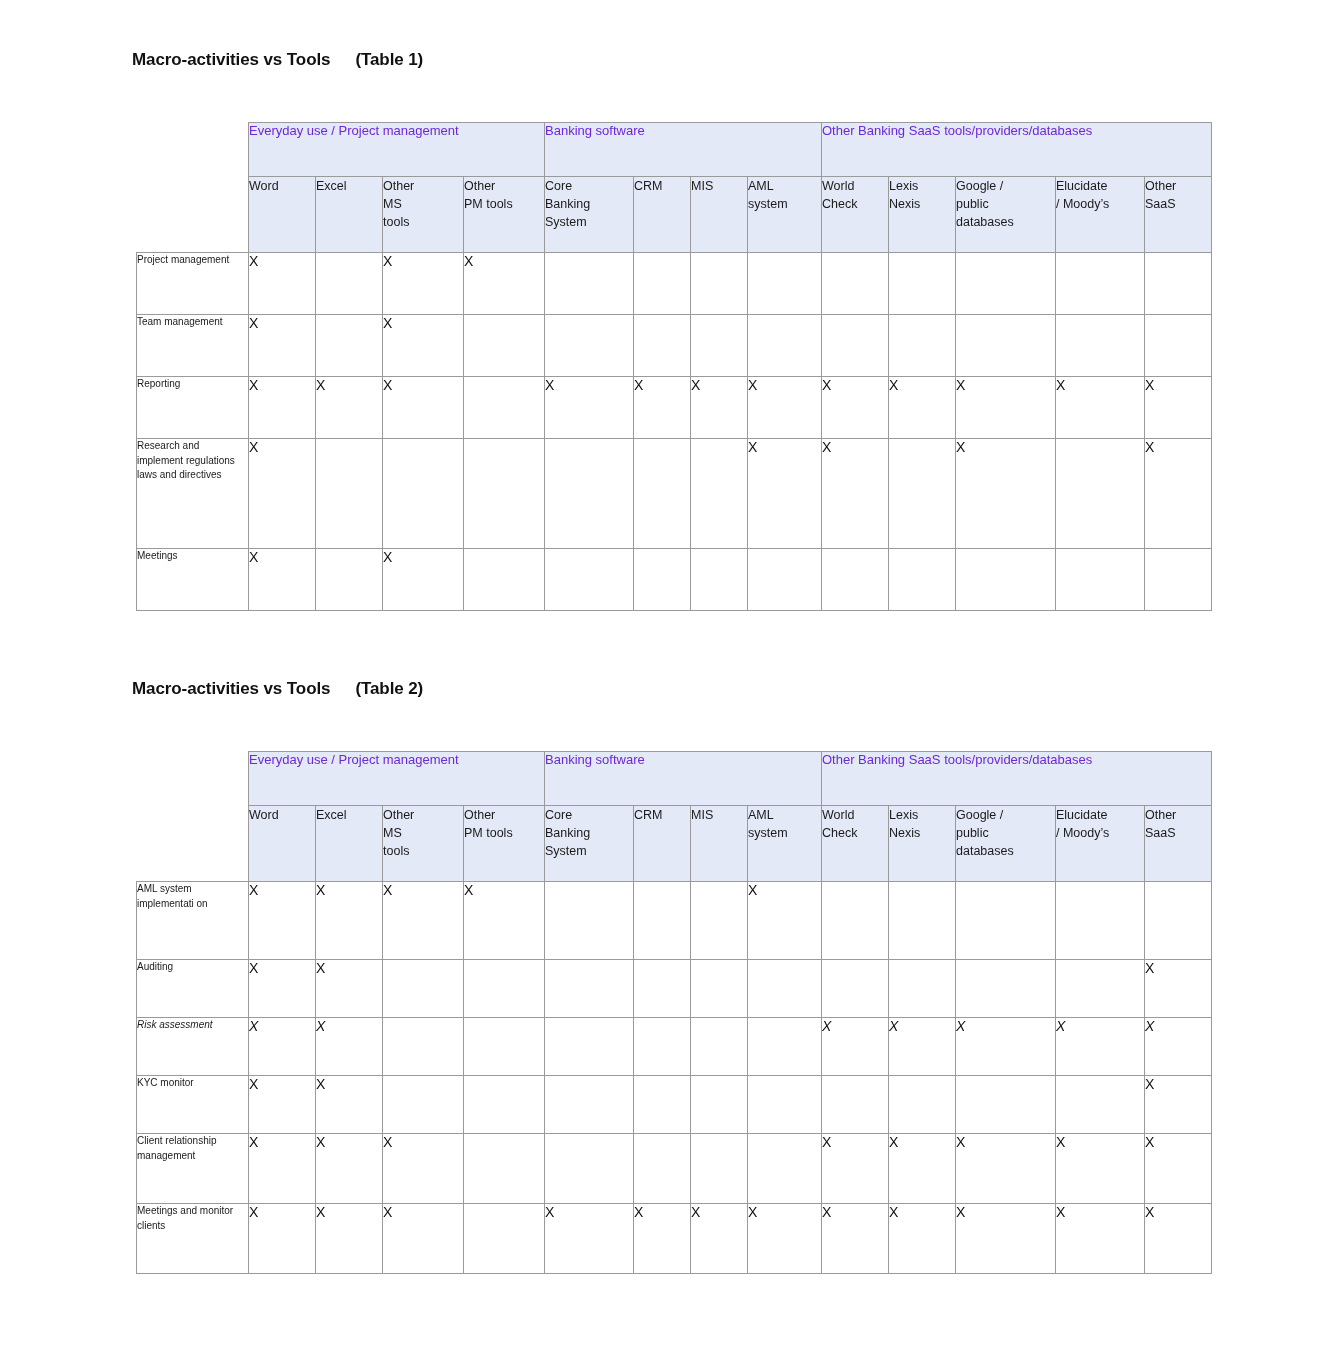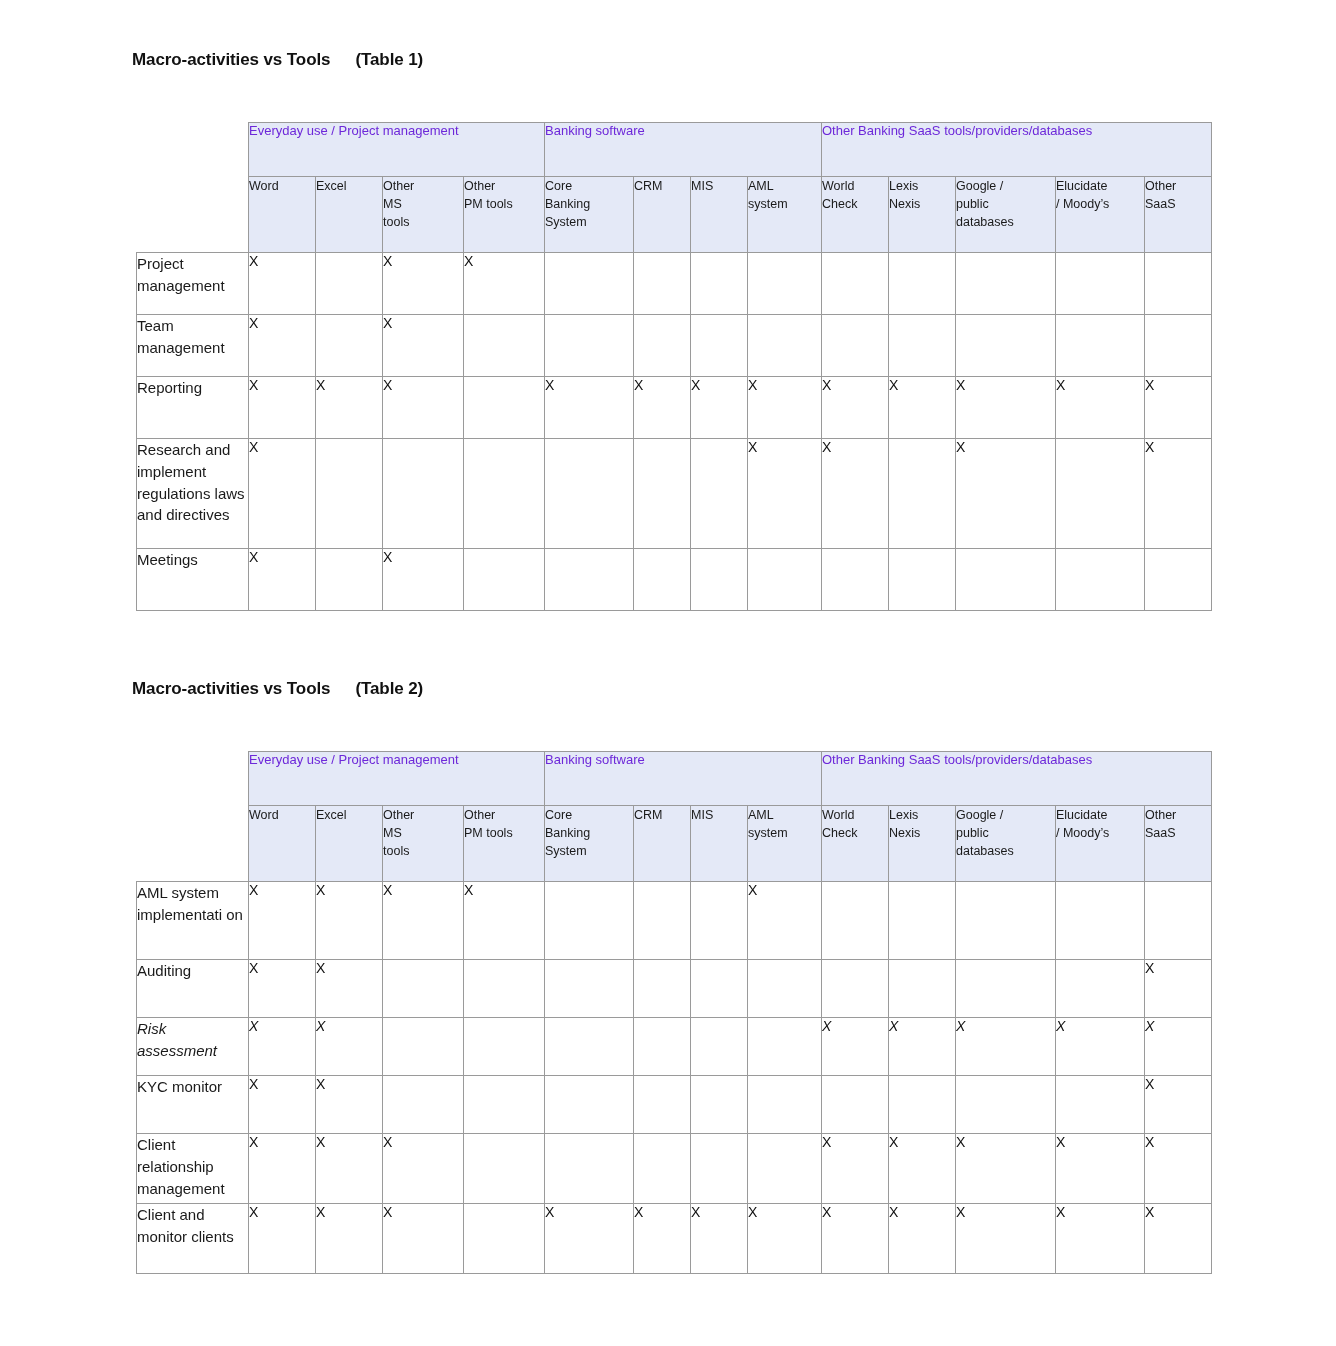--- a/index.html
+++ b/index.html
@@ -78,21 +78,21 @@
     height: 76px;
     padding: 11px 8px 0 11px;
     font-size: 12.5px;
     line-height: 1.44;
     color: #1a1a1a;
   }
 
   td.rowlabel {
     background: #ffffff;
     padding: 12px 10px 10px 12px;
-    font-size: 15px;
+    font-size: 10px;
     line-height: 1.45;
     color: #1a1a1a;
     vertical-align: top;
     width: 112px;
     word-break: break-word;
   }
 
   td.cell {
     text-align: center;
     vertical-align: middle;
@@ -397,21 +397,21 @@
               <td class="cell"></td>
               <td class="cell"></td>
               <td class="cell"></td>
               <td class="cell">X</td>
               <td class="cell">X</td>
               <td class="cell">X</td>
               <td class="cell">X</td>
               <td class="cell">X</td>
             </tr>
             <tr style="height: 70px;">
-              <td class="rowlabel">Client and monitor clients</td>
+              <td class="rowlabel">Meetings and monitor clients</td>
               <td class="cell">X</td>
               <td class="cell">X</td>
               <td class="cell">X</td>
               <td class="cell"></td>
               <td class="cell">X</td>
               <td class="cell">X</td>
               <td class="cell">X</td>
               <td class="cell">X</td>
               <td class="cell">X</td>
               <td class="cell">X</td>

